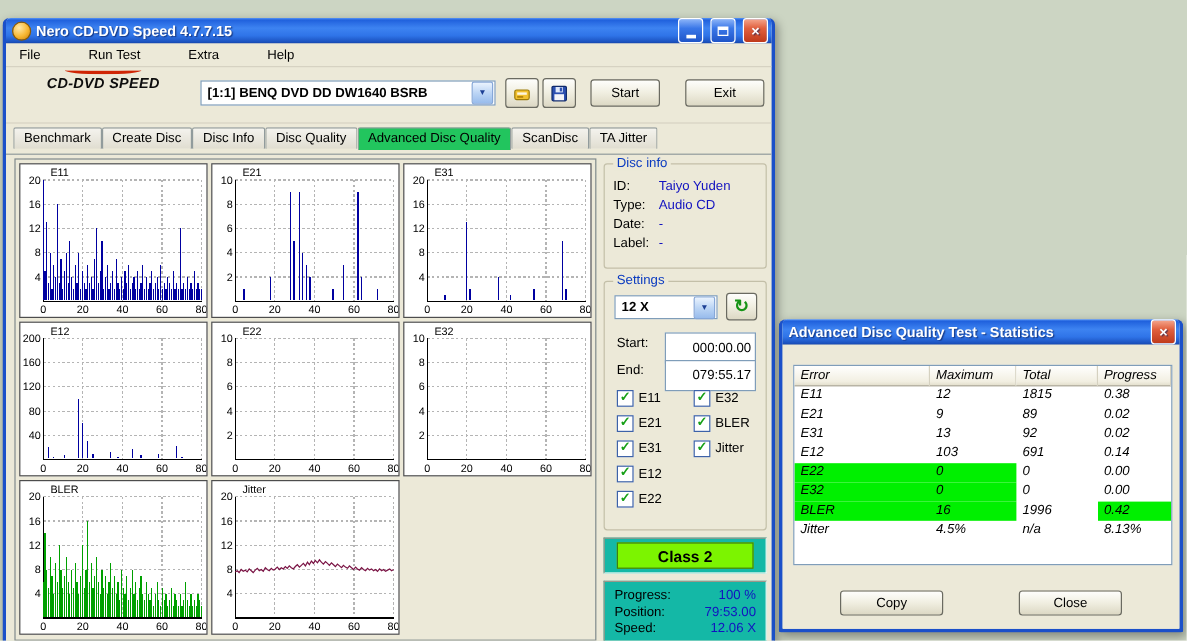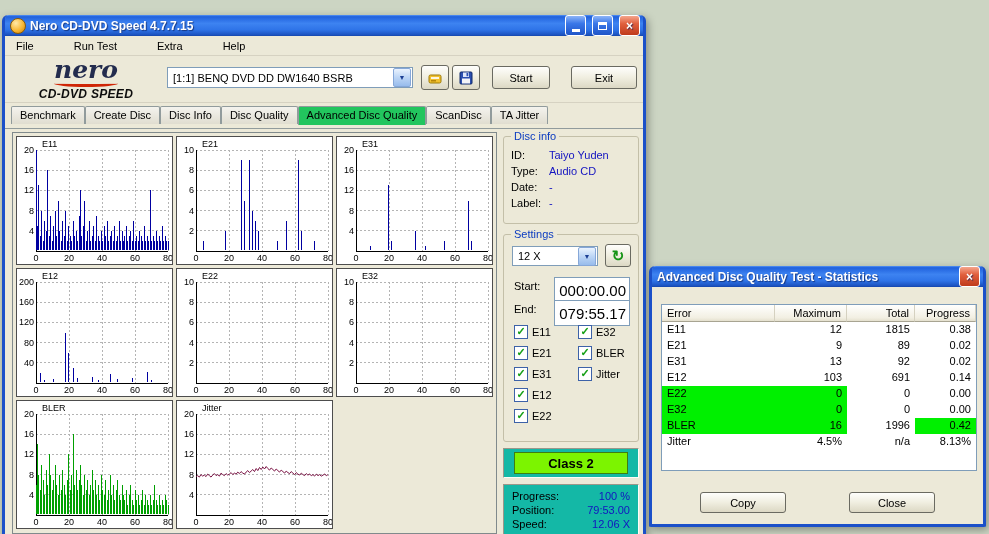--- a/index.html
+++ b/index.html
@@ -26,21 +26,21 @@
   
   .menubar{flex:0 0 19px;display:flex;align-items:center;padding:0 3px;border-bottom:1px solid #d6d2c2;gap:24px;}
   .menu-item{padding:2px 8px;}
   .toolbar{flex:0 0 46px;position:relative;border-bottom:1px solid #d6d2c2;}
   .logo{position:absolute;left:6px;top:1px;width:150px;text-align:center;line-height:1;}
   .logo-nero{display:block;font-family:"DejaVu Serif",serif;font-size:25px;font-weight:bold;font-style:italic;color:#232c4e;}
   .logo-swoosh{display:block;width:64px;height:4px;margin:-2px auto 1px;border-bottom:3px solid #cf2505;border-radius:50%;}
   .logo-sub{display:block;font-size:12px;font-weight:bold;font-style:italic;color:#0d0d0d;letter-spacing:.3px;}
   .combo{position:absolute;background:#fff;border:1px solid #7f9db9;display:flex;align-items:center;box-sizing:border-box;}
   .drive-combo{left:162px;top:11px;width:246px;height:21px;}
-  .combo-text{flex:1;padding:0 5px;white-space:nowrap;overflow:hidden;}
+  .combo-text{flex:1;padding:0 5px;white-space:nowrap;overflow:hidden;font-weight:bold;}
   .combo-arrow{flex:0 0 16px;height:17px;margin-right:1px;border:1px solid #86a7d8;border-radius:2px;
                background:linear-gradient(180deg,#eaf3fe,#bcd5f5 50%,#98bcec);
                display:flex;align-items:center;justify-content:center;font-size:7px;color:#1c3f94;}
   .btn{border:1px solid #6a6a61;border-radius:3px;box-sizing:border-box;
        background:linear-gradient(180deg,#fefefc,#f0eee0 50%,#dcd8c4);
        display:flex;align-items:center;justify-content:center;font-size:11px;color:#000;}
   .tool-btn{position:absolute;top:9px;width:28px;height:25px;}
   #toolbtn1{left:416px;} #toolbtn2{left:447px;}
   .push-btn{position:absolute;top:10px;height:23px;}
   #start-btn{left:487px;width:58px;} #exit-btn{left:566px;width:66px;}
@@ -66,44 +66,44 @@
   .di-row{display:flex;padding:2px 7px;}
   .di-label{width:38px;}
   .di-value{color:#1313c0;}
   #settings-box{top:102px;height:208px;}
   .speed-combo{position:absolute;left:8px;top:11px;width:86px;height:20px;}
   .refresh-btn{position:absolute;right:7px;top:9px;width:26px;height:23px;}
   .refresh-glyph{color:#169416;font-size:15px;font-weight:bold;line-height:1;}
   .set-row-label{position:absolute;left:10px;}
   #start-label{top:45px;} #end-label{top:68px;}
   .set-field{position:absolute;right:8px;width:68px;height:16px;background:#fff;border:1px solid #7f9db9;
-             font-size:15px;text-align:right;padding:4px 3px;font-family:"Liberation Sans",sans-serif;box-sizing:content-box;}
+             font-size:11px;text-align:right;padding:4px 3px;font-family:"Liberation Sans",sans-serif;box-sizing:content-box;}
   #start-field{top:42px;} #end-field{top:65px;}
   .check{position:absolute;display:flex;align-items:center;gap:4px;}
   .cbox{width:12px;height:12px;background:#fff;border:1px solid #3d62a8;display:flex;align-items:center;justify-content:center;}
   .cmark{color:#17a017;font-weight:bold;font-size:11px;line-height:1;margin-top:-2px;}
   .panel-inset{position:absolute;left:0;width:136px;border:1px solid;border-color:#9a978a #fdfdf8 #fdfdf8 #9a978a;
                background:#14b8a6;box-sizing:border-box;}
   #class-panel{top:316px;height:30px;display:flex;align-items:center;justify-content:center;}
   .class-btn{width:112px;height:20px;background:#7cf400;border:1px solid #3f7d12;display:flex;
              align-items:center;justify-content:center;font-size:13px;font-weight:bold;}
   #progress-panel{top:352px;height:58px;padding-top:4px;}
   .pr-row{display:flex;justify-content:space-between;padding:1px 8px;}
   .pr-value{color:#1313c0;}
   
   .stats-body{flex:1;position:relative;}
   .stats-table{position:absolute;left:9px;top:17px;width:316px;height:167px;background:#fff;
-               border:1px solid #7f9db9;box-sizing:border-box;overflow:hidden;}
+               border:1px solid #7f9db9;box-sizing:border-box;overflow:hidden;font-style:italic;}
   .shead{display:flex;height:17px;}
   .hcell{box-sizing:border-box;padding:2px 5px 0;background:linear-gradient(#fffffe,#f2efe2 80%,#e4e0ce);
          border-right:1px solid #d5d1c0;border-bottom:1px solid #a8a492;}
   .srow{display:flex;height:16px;}
   .scell{box-sizing:border-box;padding:1px 5px 0;}
   .w0{width:113px;} .w1{width:72px;} .w2{width:68px;} .w3{width:61px;}
-  .num{text-align:right;}
+  .num{}
   .scell.green{background:#00f000;}
   .dlg-btn{position:absolute;bottom:11px;width:86px;height:21px;}
   #copy-btn{left:48px;} #close-btn{right:48px;}
 </style>
 </head>
 <body>
 
 <div class="desktop">
 
   <div class="window" style="left:2px;top:15px;width:644px;height:527px;">
@@ -120,21 +120,20 @@
     </div>
     <div class="window-body">
       <div class="menubar" id="menubar">
           <span class="menu-item">File</span>
           <span class="menu-item">Run Test</span>
           <span class="menu-item">Extra</span>
           <span class="menu-item">Help</span>
         </div>
       <div class="toolbar">
         <div class="logo">
-          <span class="logo-nero">nero</span>
           <span class="logo-swoosh"></span>
           <span class="logo-sub">CD-DVD SPEED</span>
         </div>
         <div class="combo drive-combo">
           <span class="combo-text">[1:1]   BENQ DVD DD DW1640 BSRB</span>
           <span class="combo-arrow">▼</span>
         </div>
         <div class="btn tool-btn" id="toolbtn1">
           <svg width="16" height="16" viewBox="0 0 16 16">
             <rect x="2" y="5" width="12" height="8" rx="1.5" fill="#f2c12e" stroke="#9c7a08"></rect>

